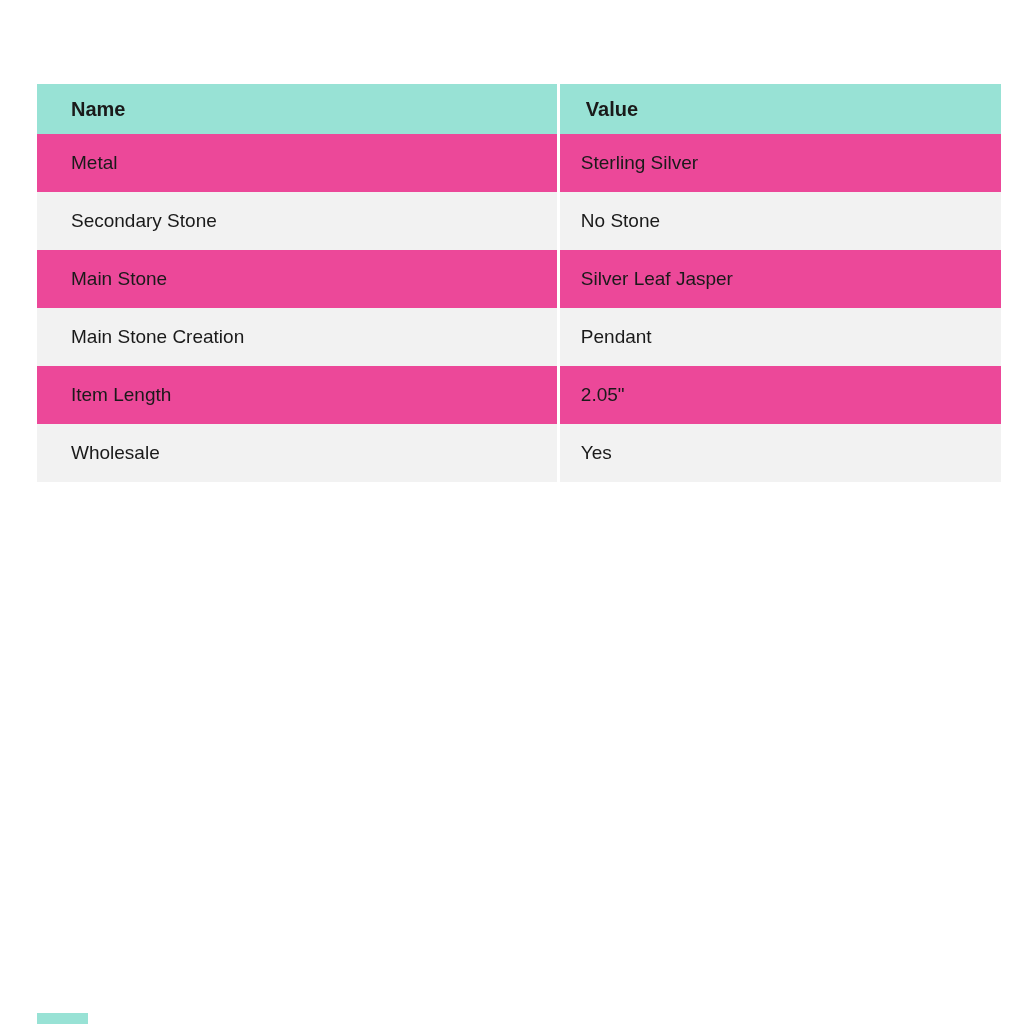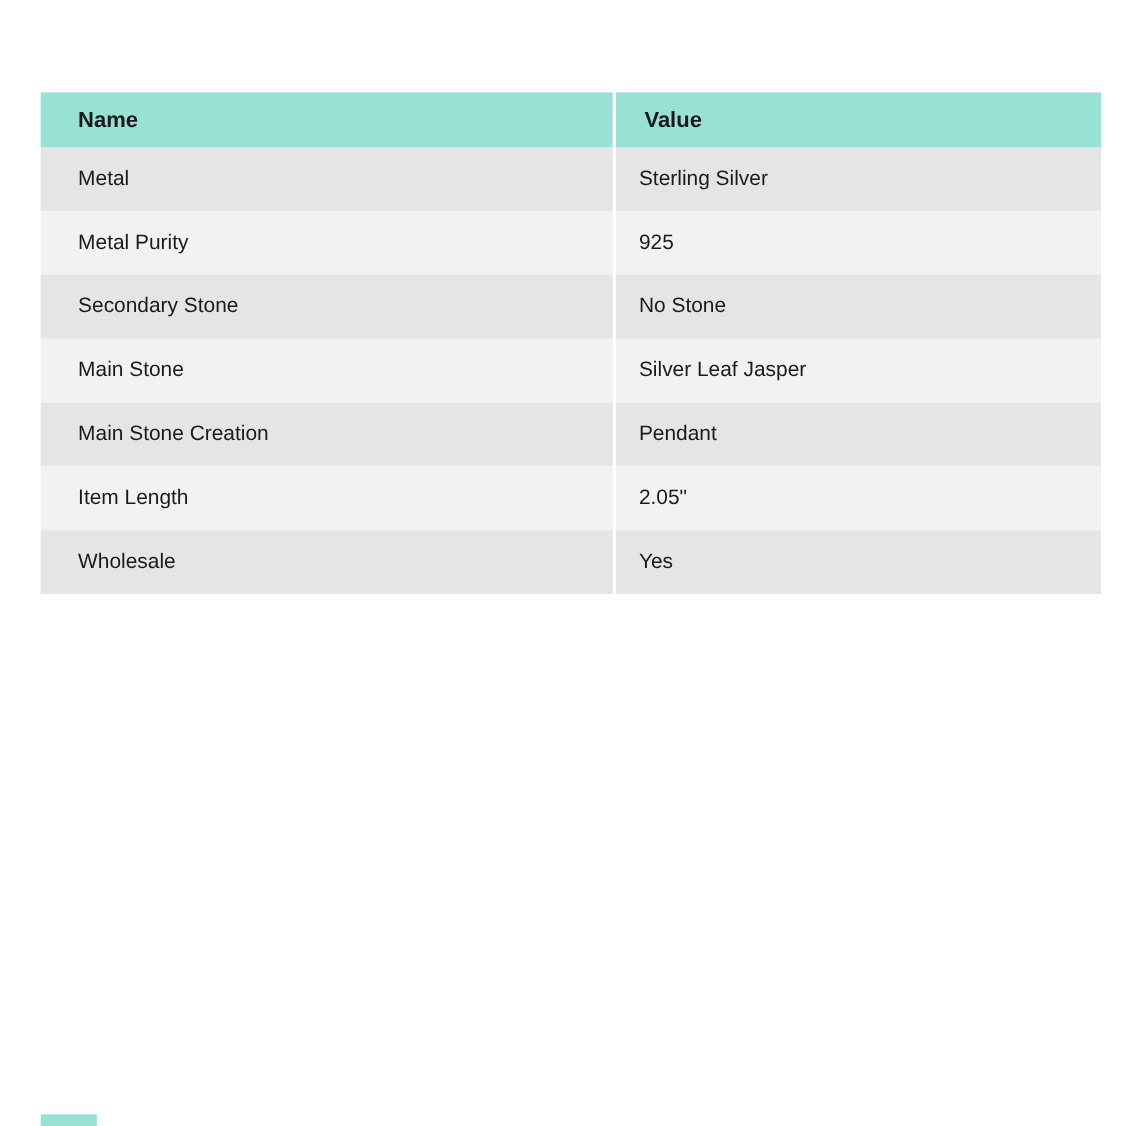--- a/index.html
+++ b/index.html
@@ -38,21 +38,21 @@
     width:50.4%;
     padding-left:34px;
     border-right:3px solid #ffffff;
   }
   .attr-table td{
     height:58px;
     vertical-align:middle;
     font-size:19px;
     font-weight:400;
     padding:0 0 0 21px;
-    background:#e5e5e5;
+    background:#ec4899;
   }
   .attr-table td:first-child{
     padding-left:34px;
     border-right:3px solid #ffffff;
   }
   .attr-table tbody tr:nth-child(even) td{
     background:var(--stripe-bg);
   }
   .next-header-fragment{
     position:absolute;
@@ -71,24 +71,20 @@
         <th>Name</th>
         <th>Value</th>
       </tr>
     </thead>
     <tbody>
       <tr>
         <td>Metal</td>
         <td>Sterling Silver</td>
       </tr>
       <tr>
-        <td>Metal Purity</td>
-        <td>925</td>
-      </tr>
-      <tr>
         <td>Secondary Stone</td>
         <td>No Stone</td>
       </tr>
       <tr>
         <td>Main Stone</td>
         <td>Silver Leaf Jasper</td>
       </tr>
       <tr>
         <td>Main Stone Creation</td>
         <td>Pendant</td>

